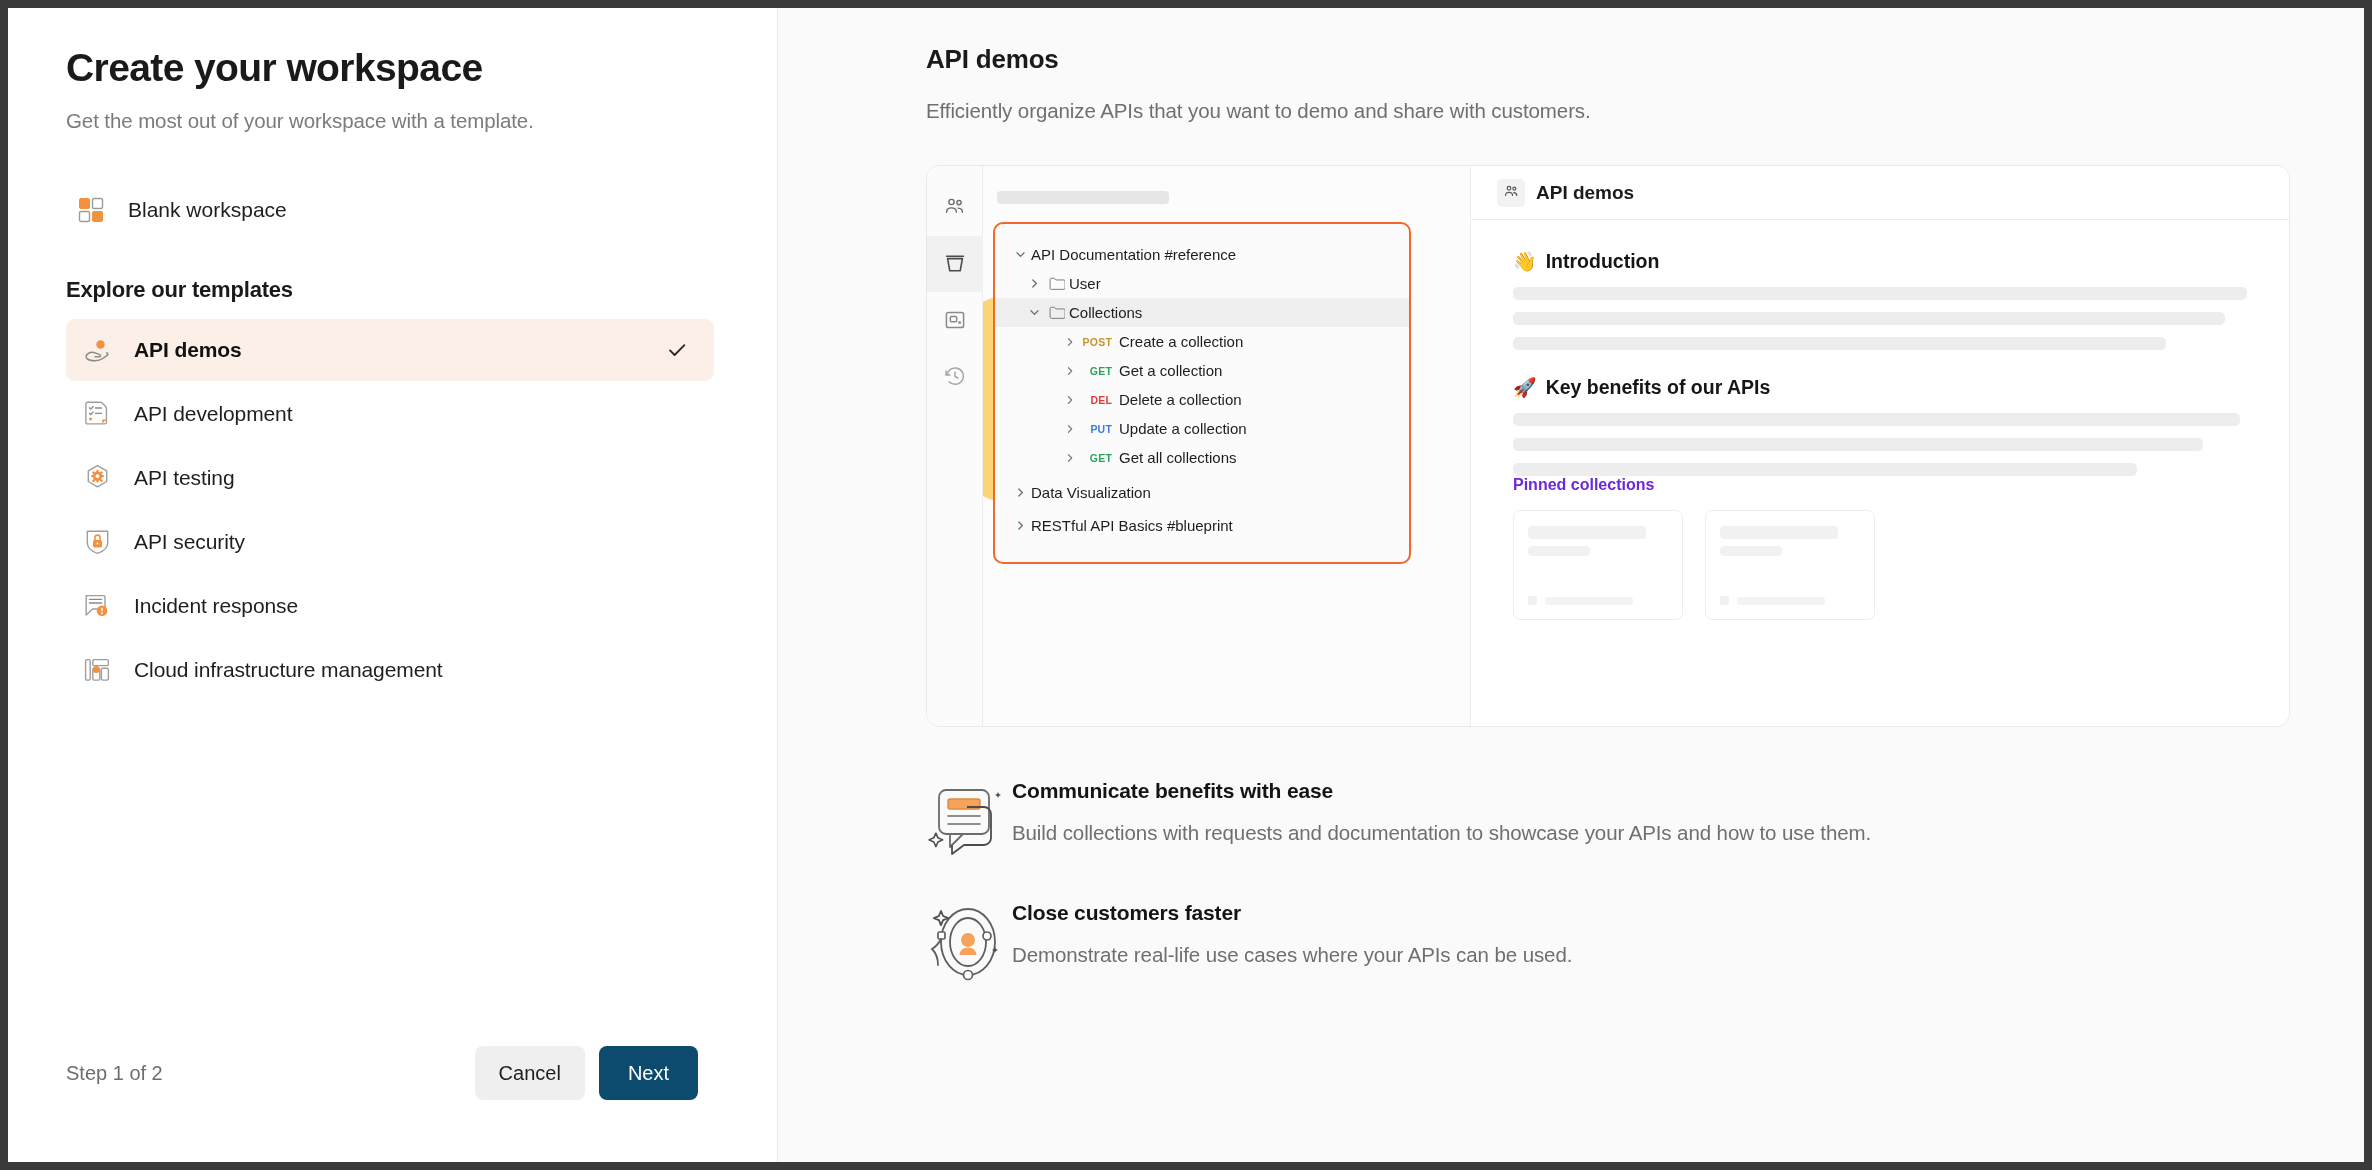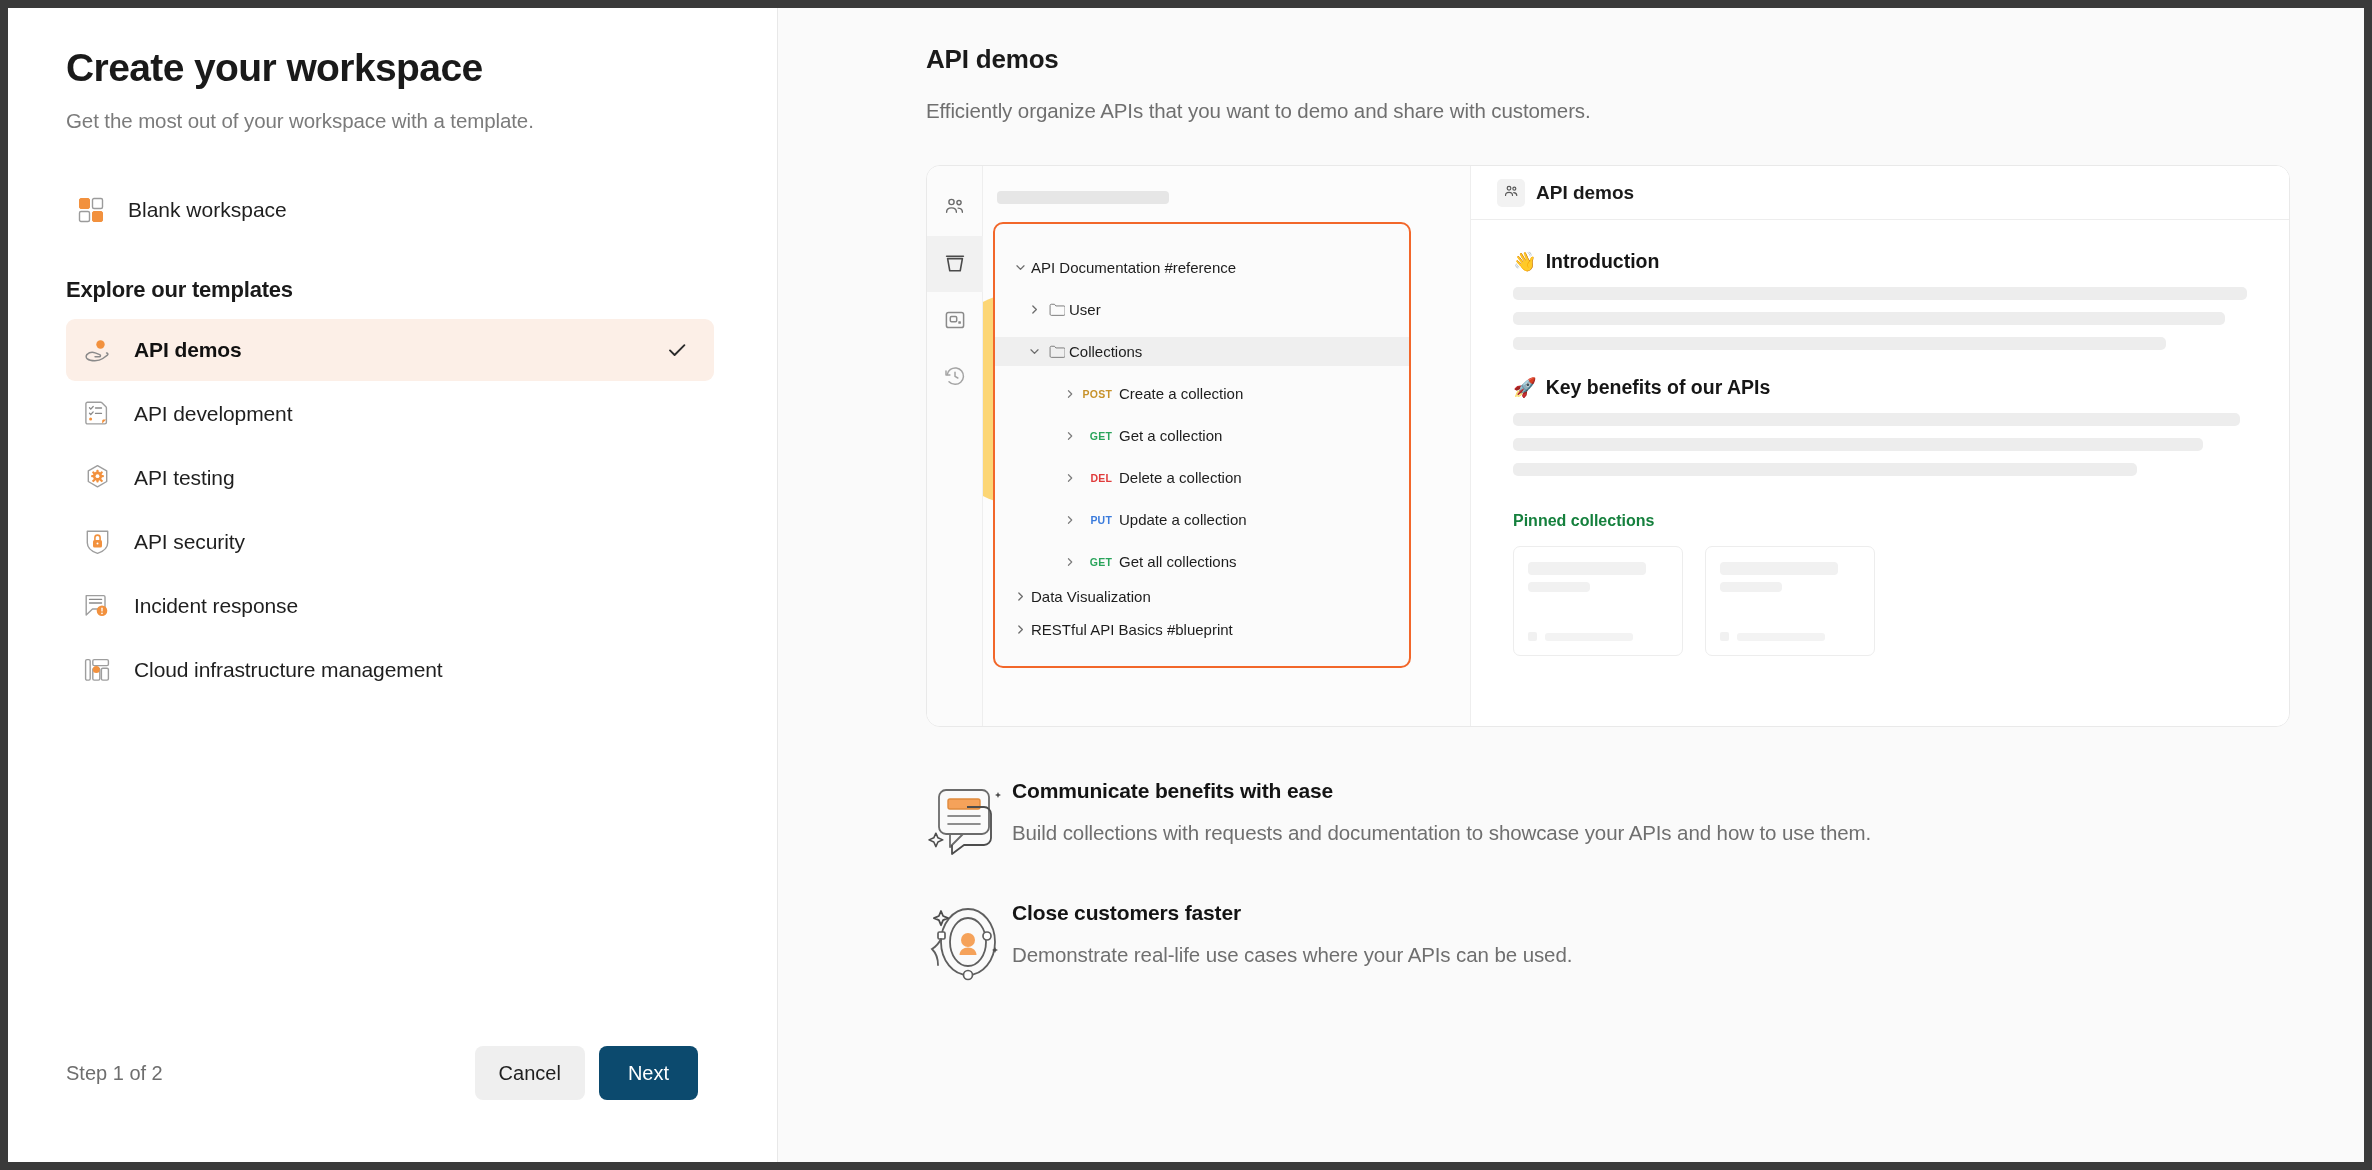--- a/index.html
+++ b/index.html
@@ -245,21 +245,21 @@
   .pv-tab .t-lbl { font-size: 19px; font-weight: bold; color: #1b1b1b; }
 
   .pv-doc { padding: 30px 42px 0 42px; }
   .doc-h {
     display: flex; align-items: center; gap: 9px;
     font-size: 19.5px; font-weight: bold; color: #161616;
   }
   .doc-emoji { font-size: 19px; line-height: 1; }
   .sk-line { height: 13px; border-radius: 5px; background: #ededed; margin-top: 12px; }
   .doc-block { margin-top: 14px; }
-  .pinned-title { font-size: 16px; font-weight: bold; color: #15803d; margin-top: 36px; }
+  .pinned-title { font-size: 16px; font-weight: bold; color: #6d28d9; }
   .pinned-grid { display: flex; gap: 22px; margin-top: 16px; }
   .pinned-card {
     width: 170px; height: 110px;
     border: 1px solid #ededed;
     border-radius: 7px;
     background: #fff;
     padding: 15px 14px 0 14px;
     position: relative;
   }
   .pc-l1 { width: 118px; height: 13px; border-radius: 4px; background: #f1f1f1; }
@@ -281,21 +281,20 @@
     padding: 16px 0 22px 0;
     overflow: hidden;
   }
   .tr-row {
     display: flex; align-items: center;
     height: 29px;
     font-size: 15px;
     color: #1d1d1d;
     cursor: pointer;
     padding-right: 10px;
-    margin-top: 13px;
   }
   .tr-row.highlight { background: #efefef; }
   .tr-caret {
     width: 22px; flex: 0 0 22px;
     display: flex; align-items: center; justify-content: center;
     color: #777;
   }
   .tr-folder { width: 24px; flex: 0 0 24px; display: flex; align-items: center; justify-content: center; }
   .tr-method {
     width: 38px; flex: 0 0 38px;

